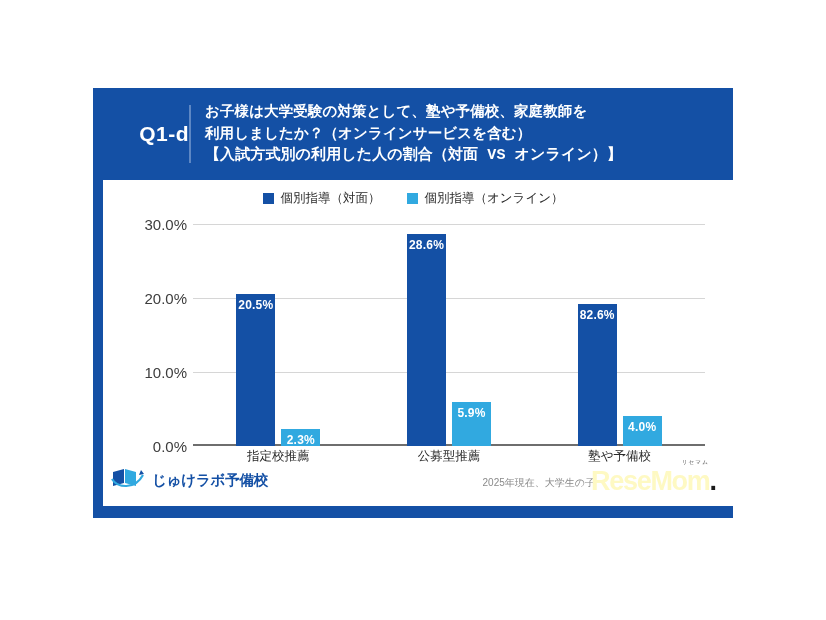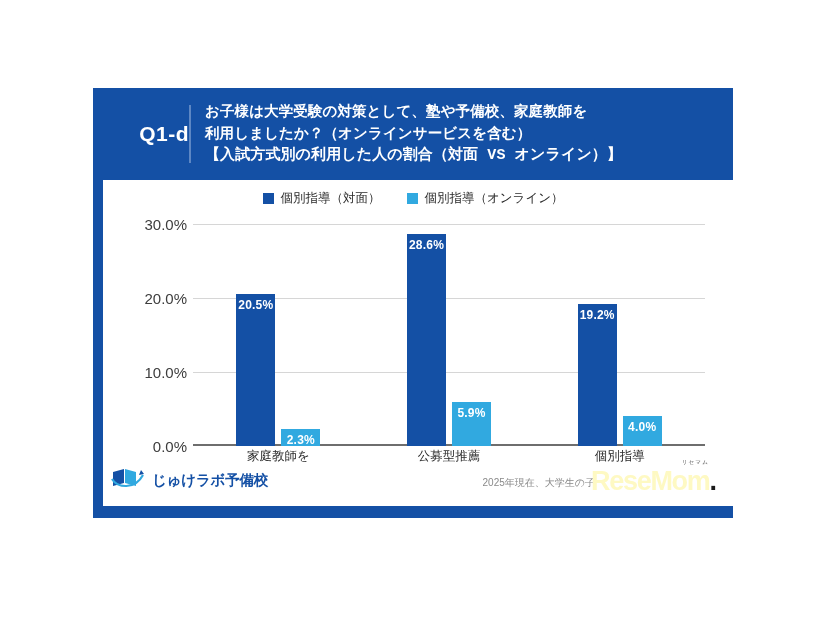--- a/index.html
+++ b/index.html
@@ -330,32 +330,32 @@
           <div class="group">
             <div class="bar face" style="height:95.33%">
               <span class="bar-label">28.6%</span>
             </div>
             <div class="bar online" style="height:19.67%">
               <span class="bar-label">5.9%</span>
             </div>
           </div>
           <div class="group">
             <div class="bar face" style="height:64.00%">
-              <span class="bar-label">19.2%</span>
+              <span class="bar-label">82.6%</span>
             </div>
             <div class="bar online" style="height:13.33%">
               <span class="bar-label">4.0%</span>
             </div>
           </div>
         </div>
 
         <div class="xlabels">
-          <div class="xlab">家庭教師を</div>
+          <div class="xlab">指定校推薦</div>
           <div class="xlab">公募型推薦</div>
-          <div class="xlab">個別指導</div>
+          <div class="xlab">塾や予備校</div>
         </div>
 
       </div>
     </div>
 
     <div class="footer">
       <div class="footer-bar"></div>
 
       <div class="brand">
         <span>

